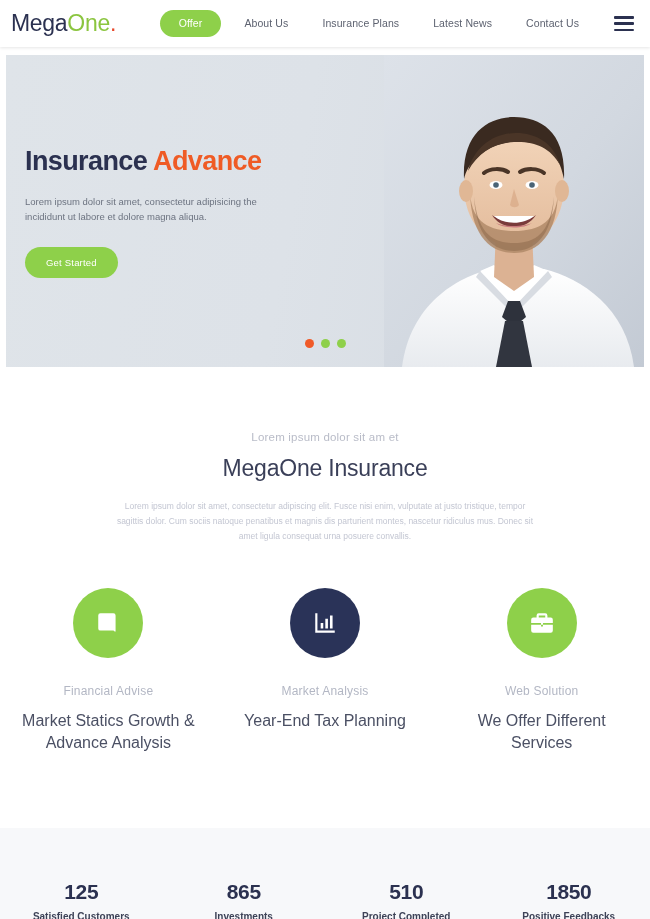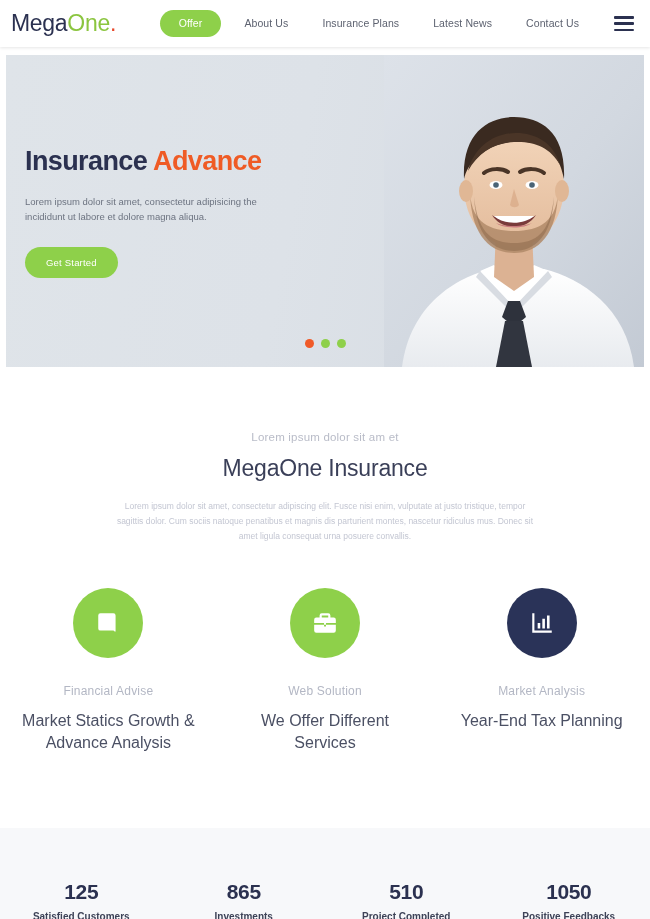--- a/index.html
+++ b/index.html
@@ -329,51 +329,51 @@
     <div class="service-icon ic-green">
       <svg viewBox="0 0 24 24" aria-hidden="true">
         <path d="M5 3h12a2 2 0 0 1 2 2v14.5a.5.5 0 0 1-.8.4L17 19H5a2 2 0 0 1-2-2V5a2 2 0 0 1 2-2zm3 5h8v1.6H8V8zm0 3.6h8v1.6H8v-1.6zm0 3.6h5v1.6H8v-1.6z"></path>
       </svg>
     </div>
     <div class="service-tag">Financial Advise</div>
     <div class="service-title">Market Statics Growth &amp; Advance Analysis</div>
   </div>
 
   <div class="service">
+    <div class="service-icon ic-navy">
+      <svg viewBox="0 0 24 24" aria-hidden="true">
+        <path d="M3 3h2v16h16v2H3V3zm5 9h2.4v5H8v-5zm4.3-4h2.4v9h-2.4V8zm4.3-3H19v12h-2.4V5z"></path>
+      </svg>
+    </div>
+    <div class="service-tag">Market Analysis</div>
+    <div class="service-title">Year-End Tax Planning</div>
+  </div>
+
+  <div class="service">
     <div class="service-icon ic-green">
       <svg viewBox="0 0 24 24" aria-hidden="true">
         <path d="M9 3h6a2 2 0 0 1 2 2v2h3a2 2 0 0 1 2 2v3H12.9v1.6h-1.8V12H2V9a2 2 0 0 1 2-2h3V5a2 2 0 0 1 2-2zm0 2v2h6V5H9zM2 13.6h9.1v1.6h1.8v-1.6H22V19a2 2 0 0 1-2 2H4a2 2 0 0 1-2-2v-5.4z"></path>
       </svg>
     </div>
     <div class="service-tag">Web Solution</div>
     <div class="service-title">We Offer Different Services</div>
   </div>
 
-  <div class="service">
-    <div class="service-icon ic-navy">
-      <svg viewBox="0 0 24 24" aria-hidden="true">
-        <path d="M3 3h2v16h16v2H3V3zm5 9h2.4v5H8v-5zm4.3-4h2.4v9h-2.4V8zm4.3-3H19v12h-2.4V5z"></path>
-      </svg>
-    </div>
-    <div class="service-tag">Market Analysis</div>
-    <div class="service-title">Year-End Tax Planning</div>
-  </div>
-
 </section>
 
 <section class="stats">
   <div class="stat">
     <div class="stat-num">125</div>
     <div class="stat-label">Satisfied Customers</div>
   </div>
   <div class="stat">
     <div class="stat-num">865</div>
     <div class="stat-label">Investments</div>
   </div>
   <div class="stat">
     <div class="stat-num">510</div>
     <div class="stat-label">Project Completed</div>
   </div>
   <div class="stat">
-    <div class="stat-num">1050</div>
+    <div class="stat-num">1850</div>
     <div class="stat-label">Positive Feedbacks</div>
   </div>
 </section>
 
 </body></html>

